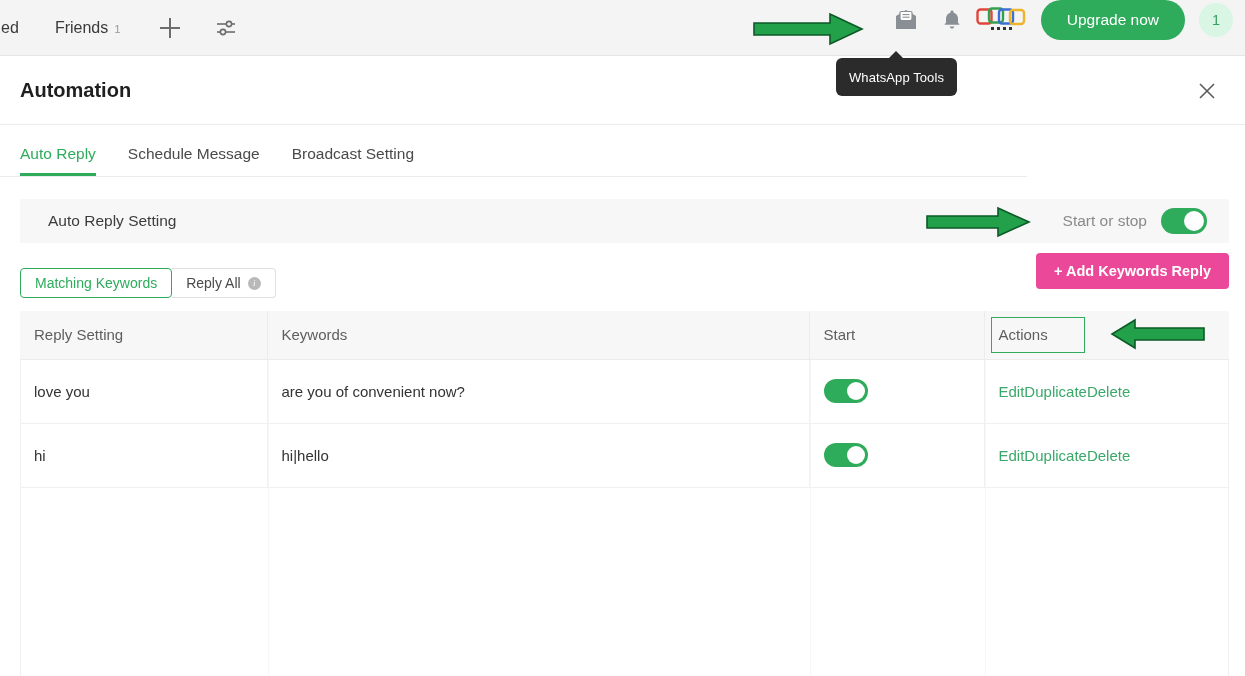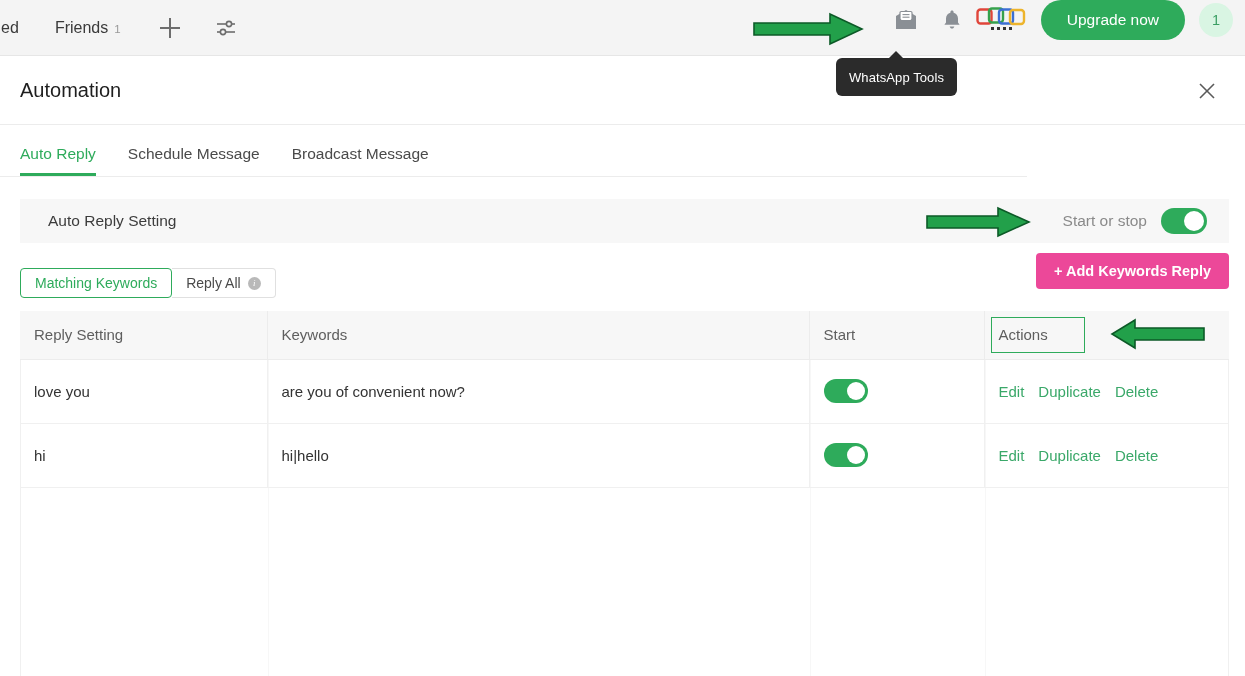--- a/index.html
+++ b/index.html
@@ -66,21 +66,21 @@
     position:absolute; top:-7px; left:52px;
     width:0;height:0;border-left:8px solid transparent;border-right:8px solid transparent;
     border-bottom:8px solid #2b2b2b;
   }
 
   
   .page-head{
     position:absolute; left:0; top:57px; width:1245px; height:68px;
     border-bottom:1px solid #ececec; display:flex; align-items:center;
   }
-  .page-title{ margin-left:20px; font-size:20px; font-weight:normal; color:#1f1f1f; }
+  .page-title{ margin-left:20px; font-size:20px; font-weight:bold; color:#1f1f1f; }
   .close-x{
     position:absolute; right:25px; top:50%; transform:translateY(-50%);
     width:26px;height:26px; cursor:pointer;
   }
 
   
   .tabs{
     position:absolute; left:0; top:125px; width:1027px; height:52px;
     border-bottom:1px solid #ececec; display:flex; align-items:flex-end;
   }
@@ -155,21 +155,21 @@
   }
   .tbl th:last-child{ border-right:none; }
   .tbl td{
     font-size:15px; color:#333; height:64px; padding:0 0 0 14px;
     border-bottom:1px solid #f0f0f0; border-right:1px solid #f0f0f0;
     vertical-align:middle;
   }
   .tbl td:last-child{ border-right:none; }
   .col-a{ width:247px; } .col-b{ width:542px; }
   .col-c{ width:175px; } .col-d{ width:245px; }
-  .actions{ display:flex; gap:14px; }
+  .actions{ display:flex; gap:0; }
   .act-link{ color:#3aa869; font-size:15px; cursor:pointer; text-decoration:none; }
 
   .tbl-outline{
     position:absolute; left:20px; top:311px; width:1209px; height:365px;
     border-left:1px solid #f0f0f0; border-right:1px solid #f0f0f0; pointer-events:none;
   }
   .col-div{ position:absolute; top:0; bottom:0; width:1px; background:#f7f7f7; }
 
   
   .hl-box{
@@ -256,21 +256,21 @@
   </div>
 
   <div class="tabs">
     <div class="tab active">
       <span>Auto Reply</span>
     </div>
     <div class="tab">
       <span>Schedule Message</span>
     </div>
     <div class="tab">
-      <span>Broadcast Message</span>
+      <span>Broadcast Setting</span>
     </div>
   </div>
 
   <div class="setting-bar">
     <div class="setting-label">Auto Reply Setting</div>
     <div class="setting-right">
       <span class="startstop">Start or stop</span>
       <div class="switch">
         <span class="knob"></span>
       </div>

